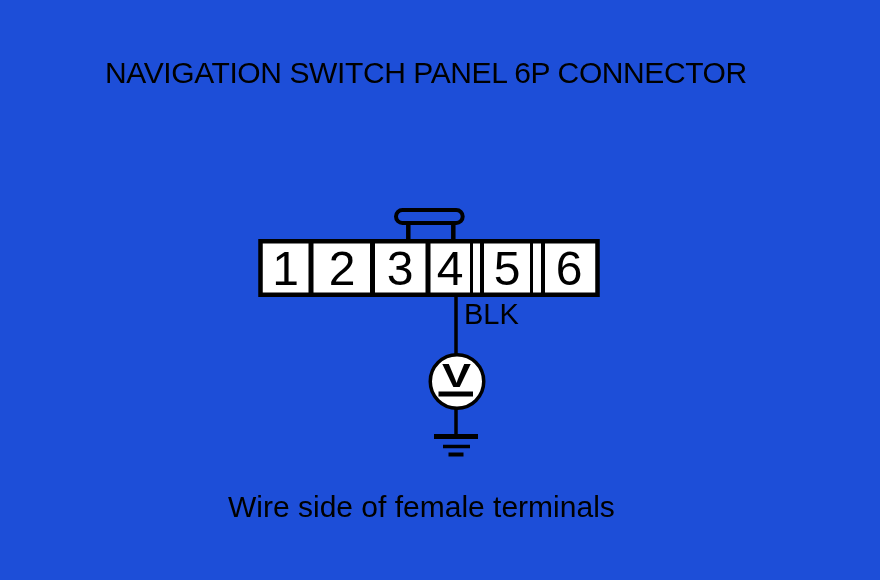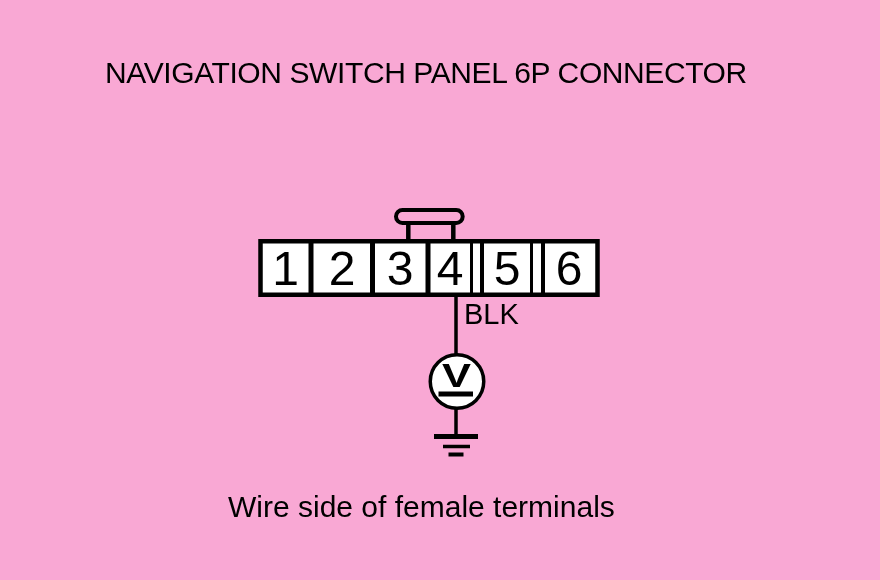--- a/index.html
+++ b/index.html
@@ -1,20 +1,20 @@
 <!DOCTYPE html>
 <html><head>
 <meta charset="utf-8">
 <style>
   html, body { margin: 0; padding: 0; background: #ffffff; }
   .page {
     position: relative;
     width: 880px;
     height: 580px;
-    background: #f9a8d4;
+    background: #1d4ed8;
     overflow: hidden;
   }
   .page svg { position: absolute; left: 0; top: 0; }
   text {
     font-family: "Liberation Sans", sans-serif;
     fill: #000000;
   }
   .stroke { stroke: #000000; fill: none; }
 </style>
 </head>

